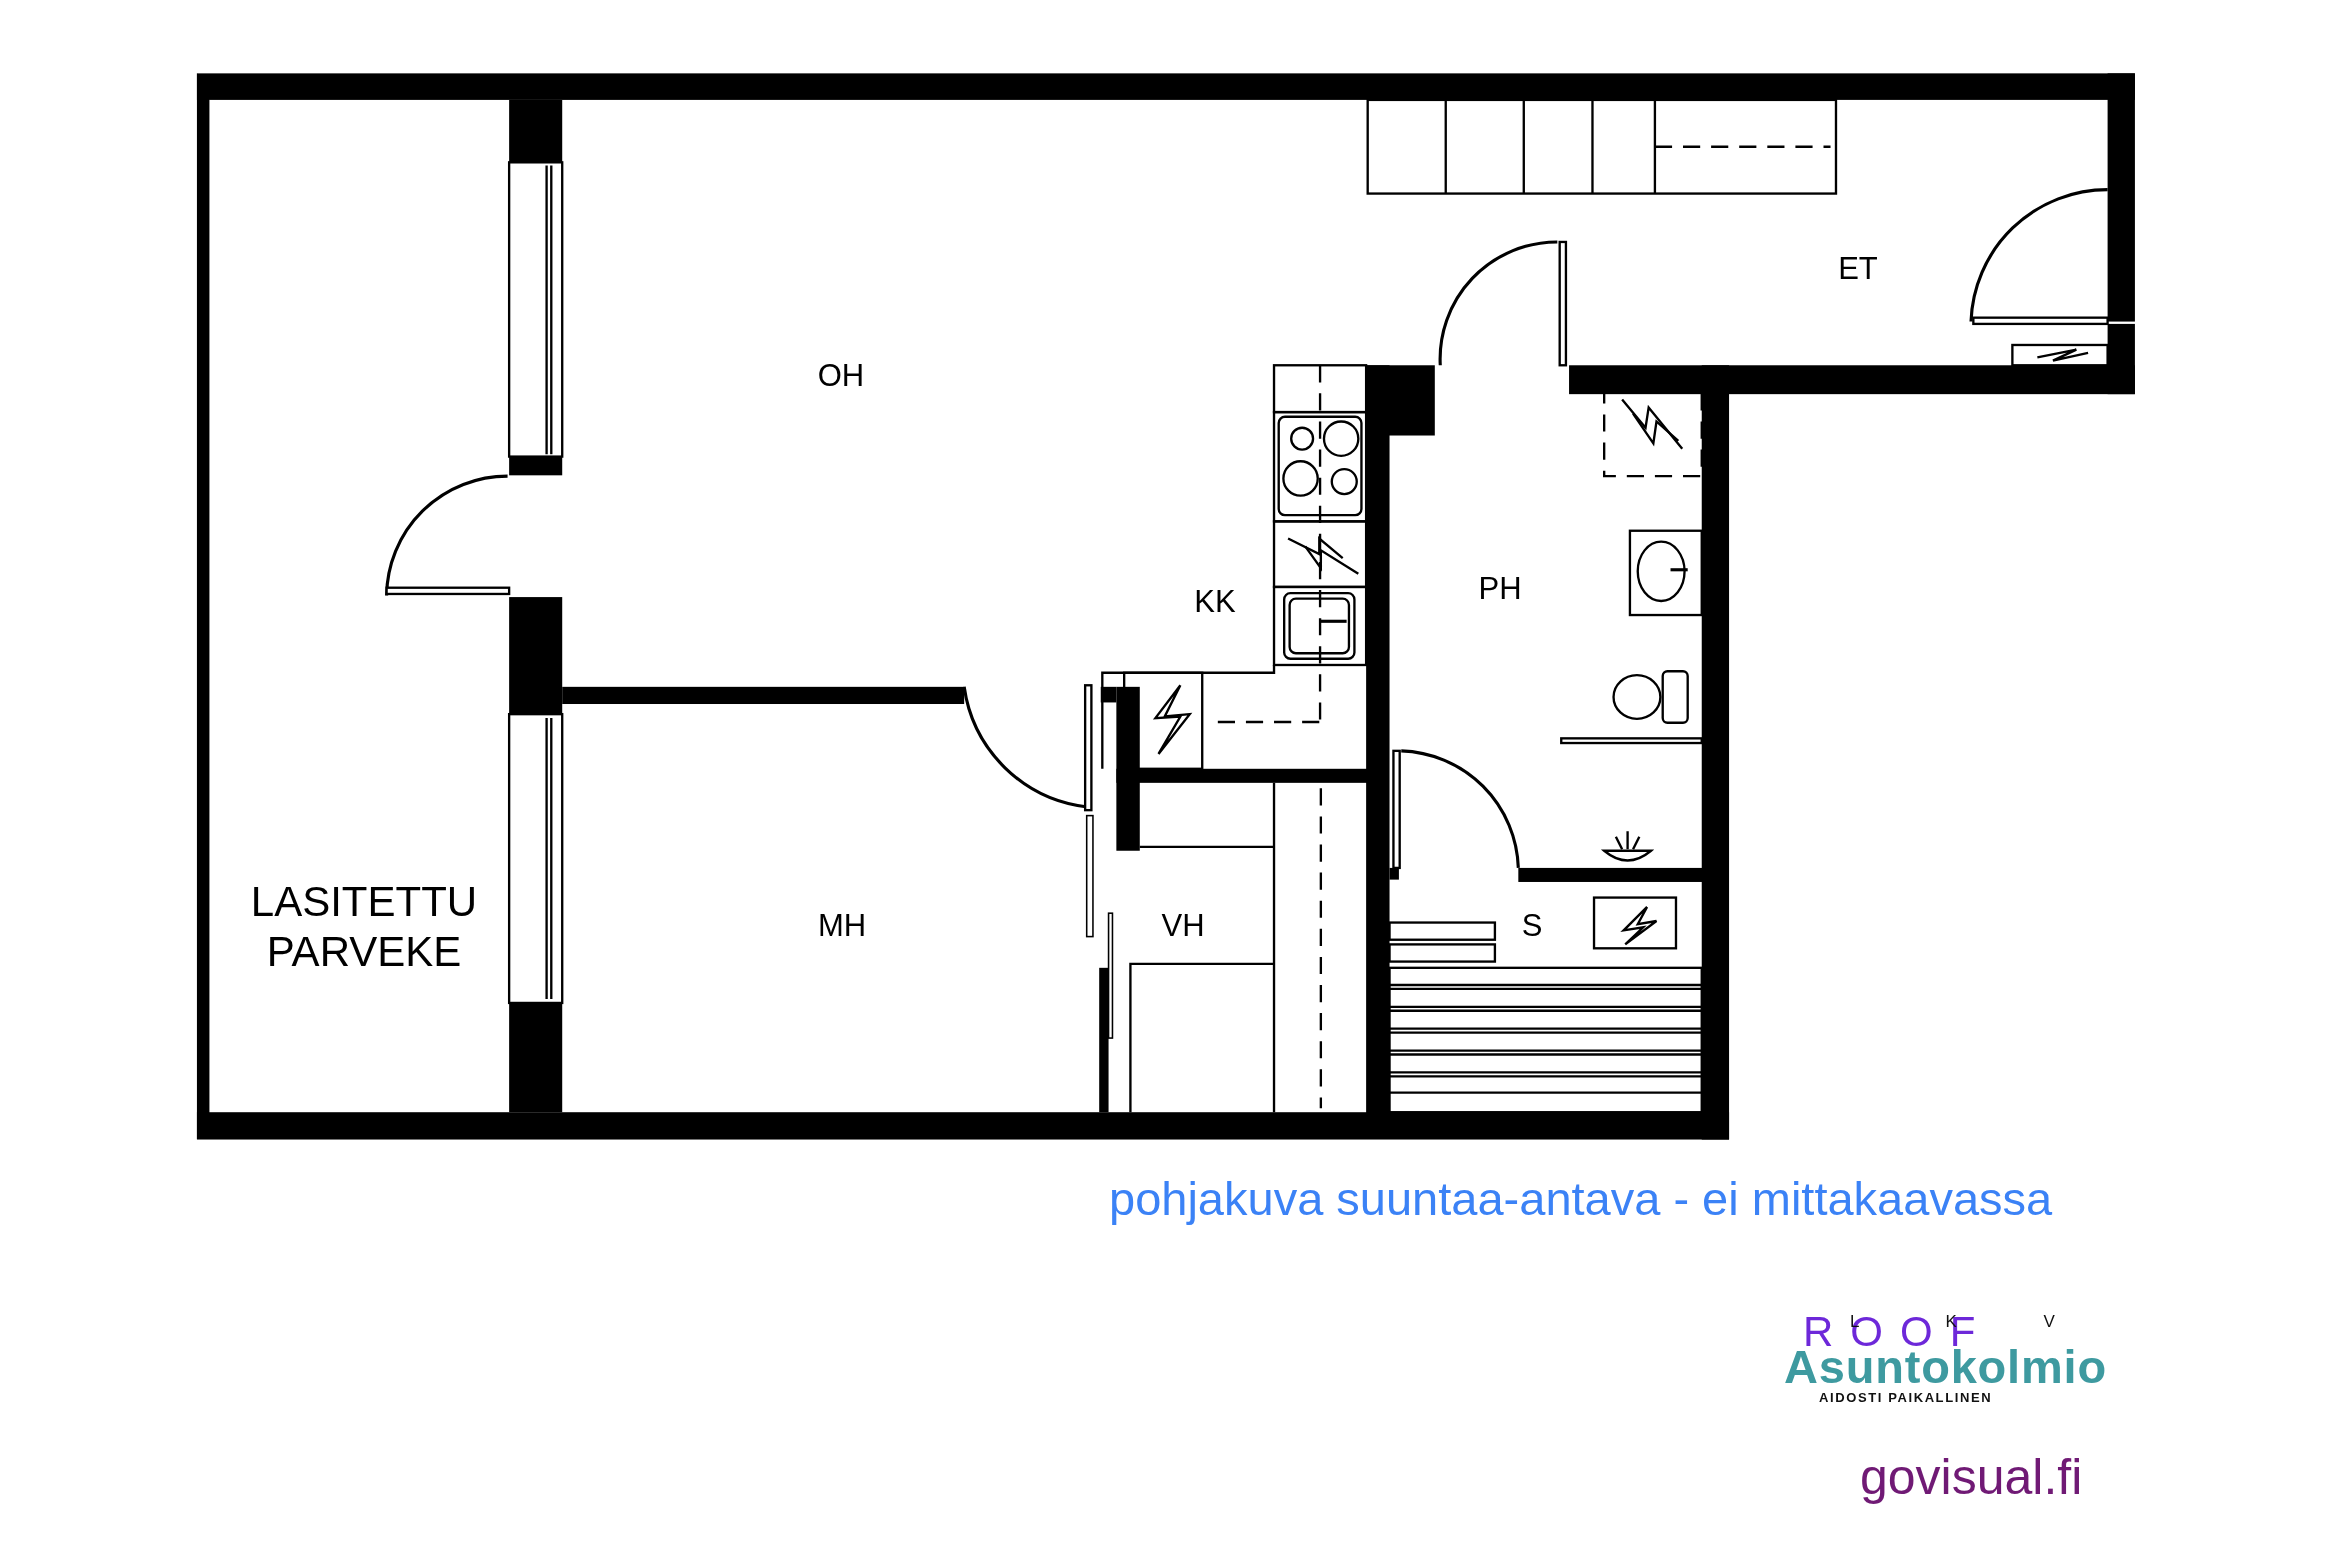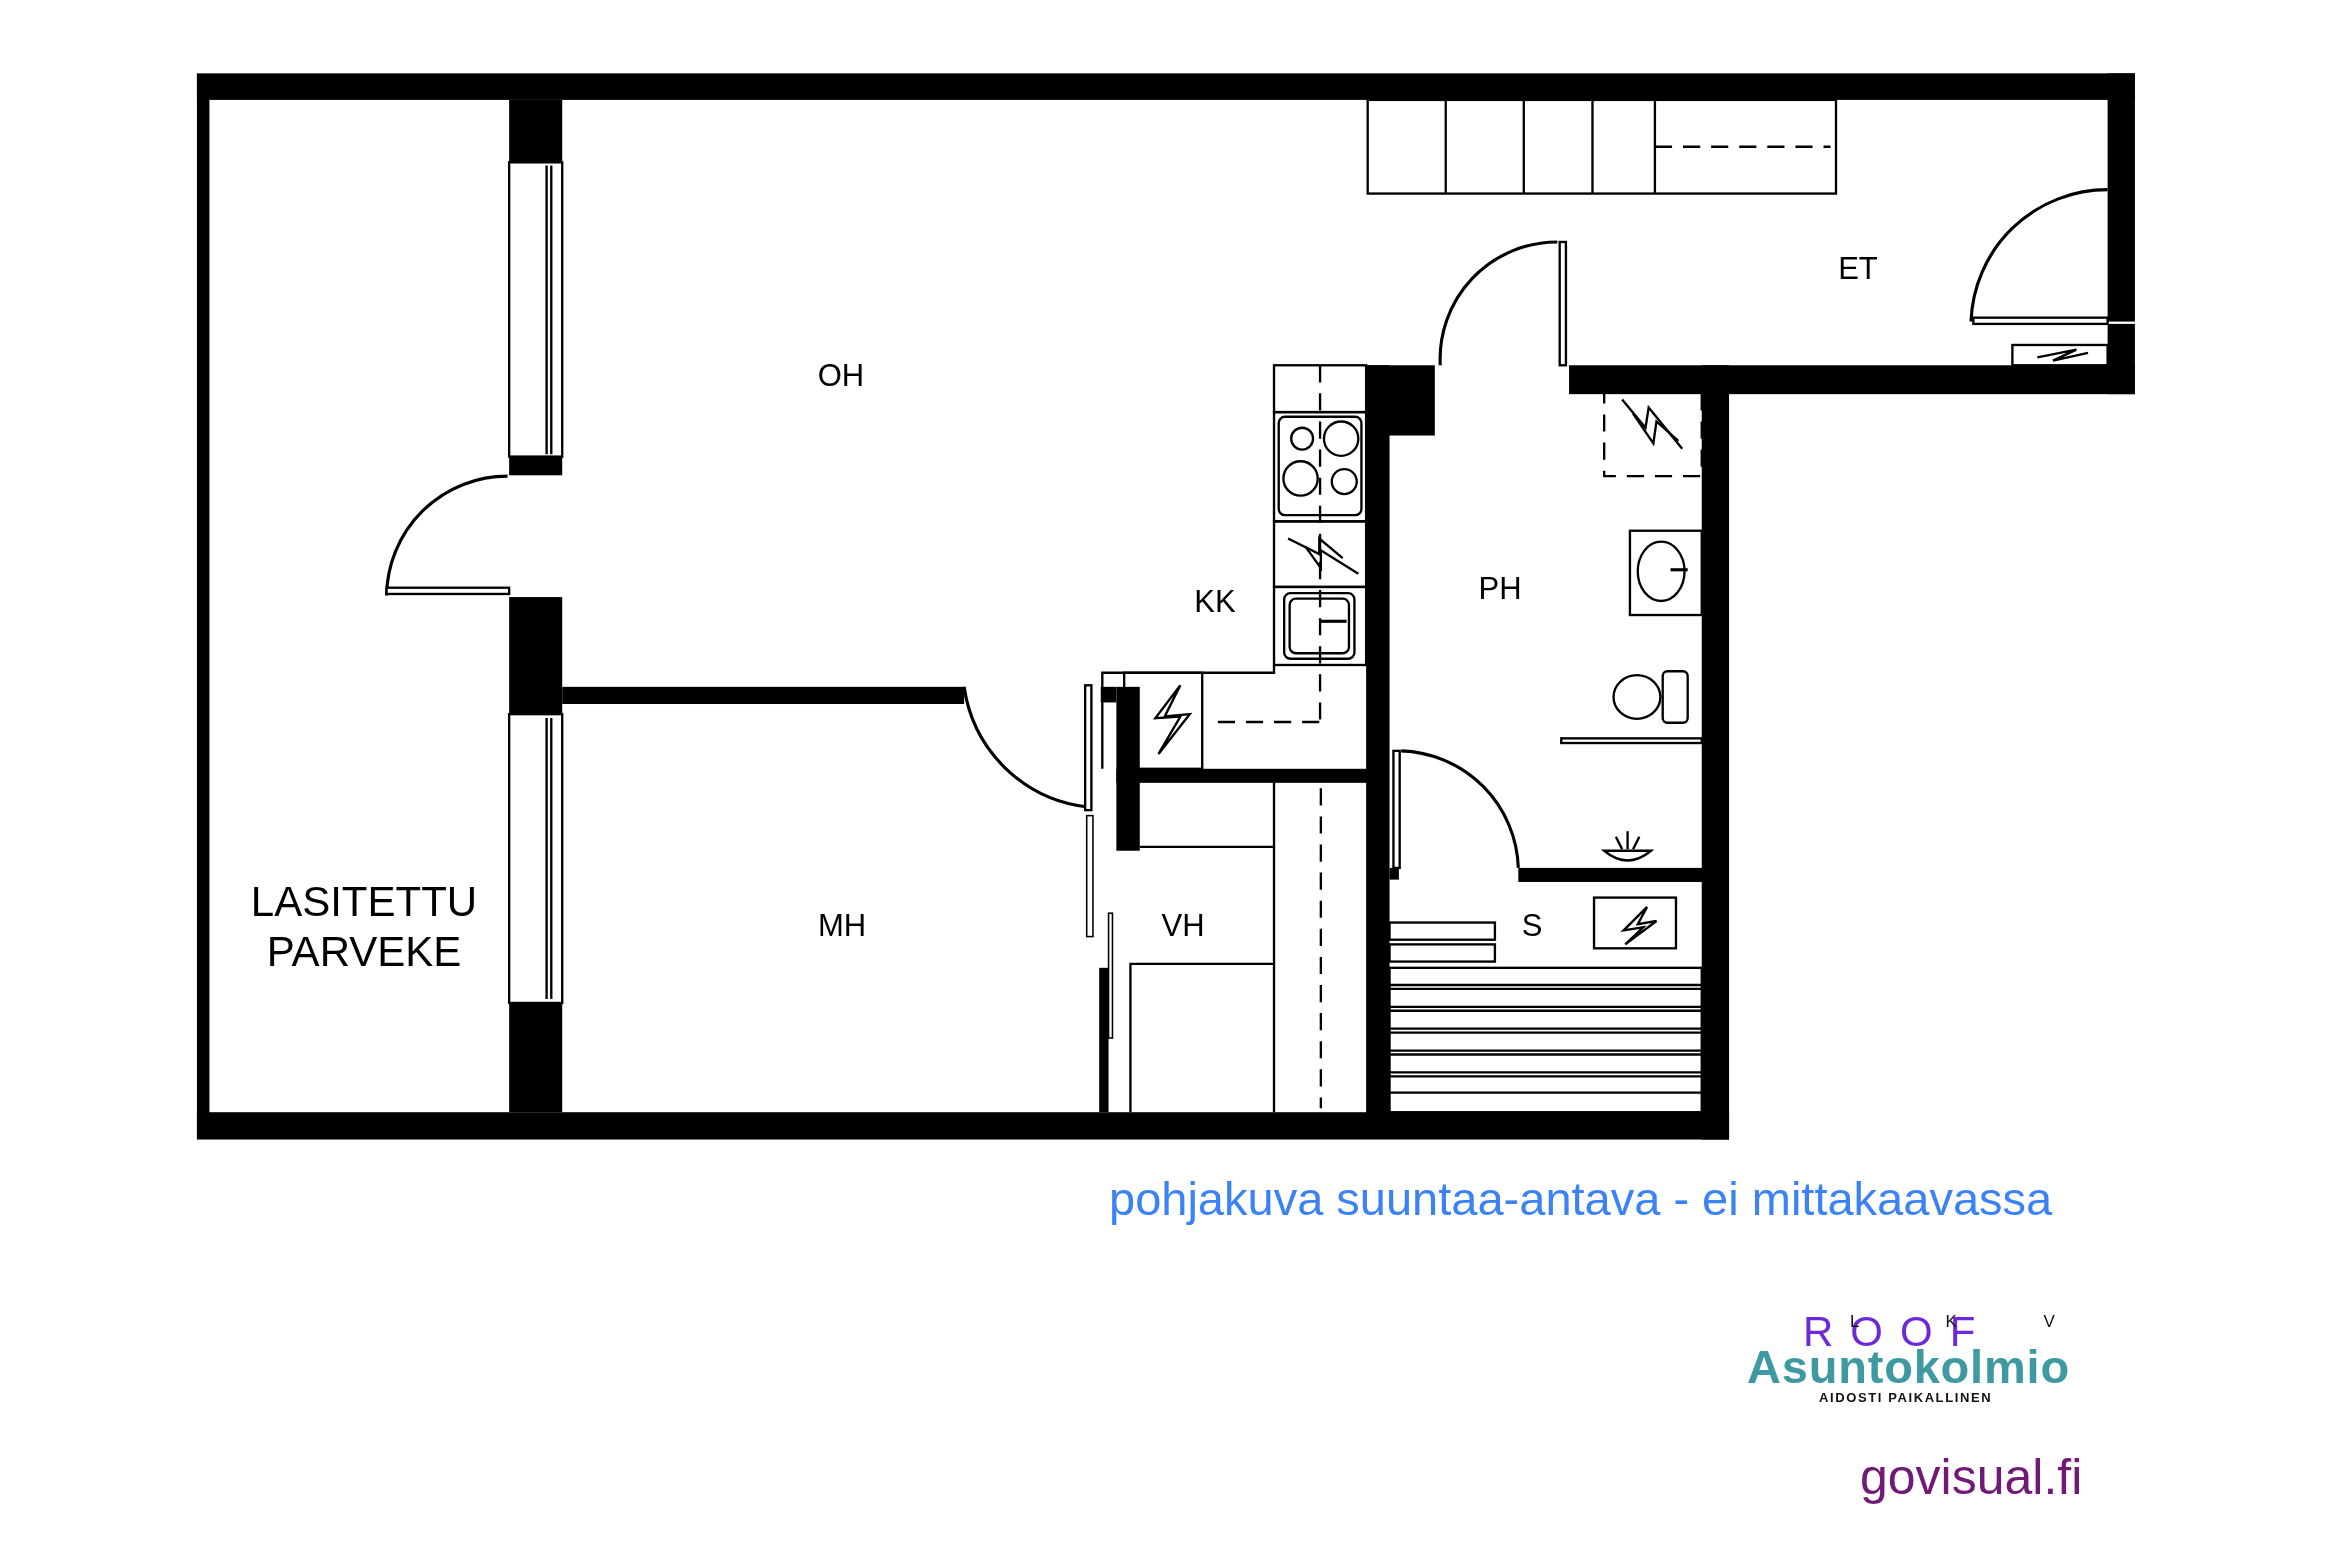--- a/index.html
+++ b/index.html
@@ -3,21 +3,21 @@
 <meta charset="utf-8">
 <style>
   html, body { margin:0; padding:0; background:#ffffff; }
   body { width:2342px; height:1561px; position:relative; overflow:hidden; font-family:"Liberation Sans", sans-serif; }
   #plan { position:absolute; left:0; top:0; width:2342px; height:1561px; }
   .room-label { position:absolute; font-family:"Liberation Sans", sans-serif; font-size:31px; color:#000; transform:translate(-50%,-50%); white-space:nowrap; line-height:1.2; text-align:center; }
   .room-label.balcony { font-size:42px; }
   .disclaimer { position:absolute; left:1109px; top:1171px; font-size:47px; color:#3b82f6; white-space:nowrap; }
   .logo-roof { position:absolute; left:1803px; top:1308px; font-size:42px; letter-spacing:17px; color:#6d28d9; font-weight:normal; }
   .logo-lkv { position:absolute; left:1850px; top:1312px; font-size:17px; letter-spacing:41px; color:#111; }
-  .logo-asunto { position:absolute; left:1747px; top:1339px; font-size:47px; font-weight:bold; color:#3e9aa0; letter-spacing:0.8px; }
+  .logo-asunto { position:absolute; left:1784px; top:1339px; font-size:47px; font-weight:bold; color:#3e9aa0; letter-spacing:0.8px; }
   .logo-asunto-tag { position:absolute; left:1819px; top:1390px; font-size:13px; font-weight:bold; color:#111; letter-spacing:1.6px; }
   .logo-govisual { position:absolute; left:1860px; top:1448px; font-size:50px; color:#701a75; }
 </style>
 </head>
 <body>
 
 <svg id="plan" viewBox="0 0 3000 2000" xmlns="http://www.w3.org/2000/svg">
   <g fill="#000">
 
     <rect x="252" y="94" width="2483" height="34"></rect>

